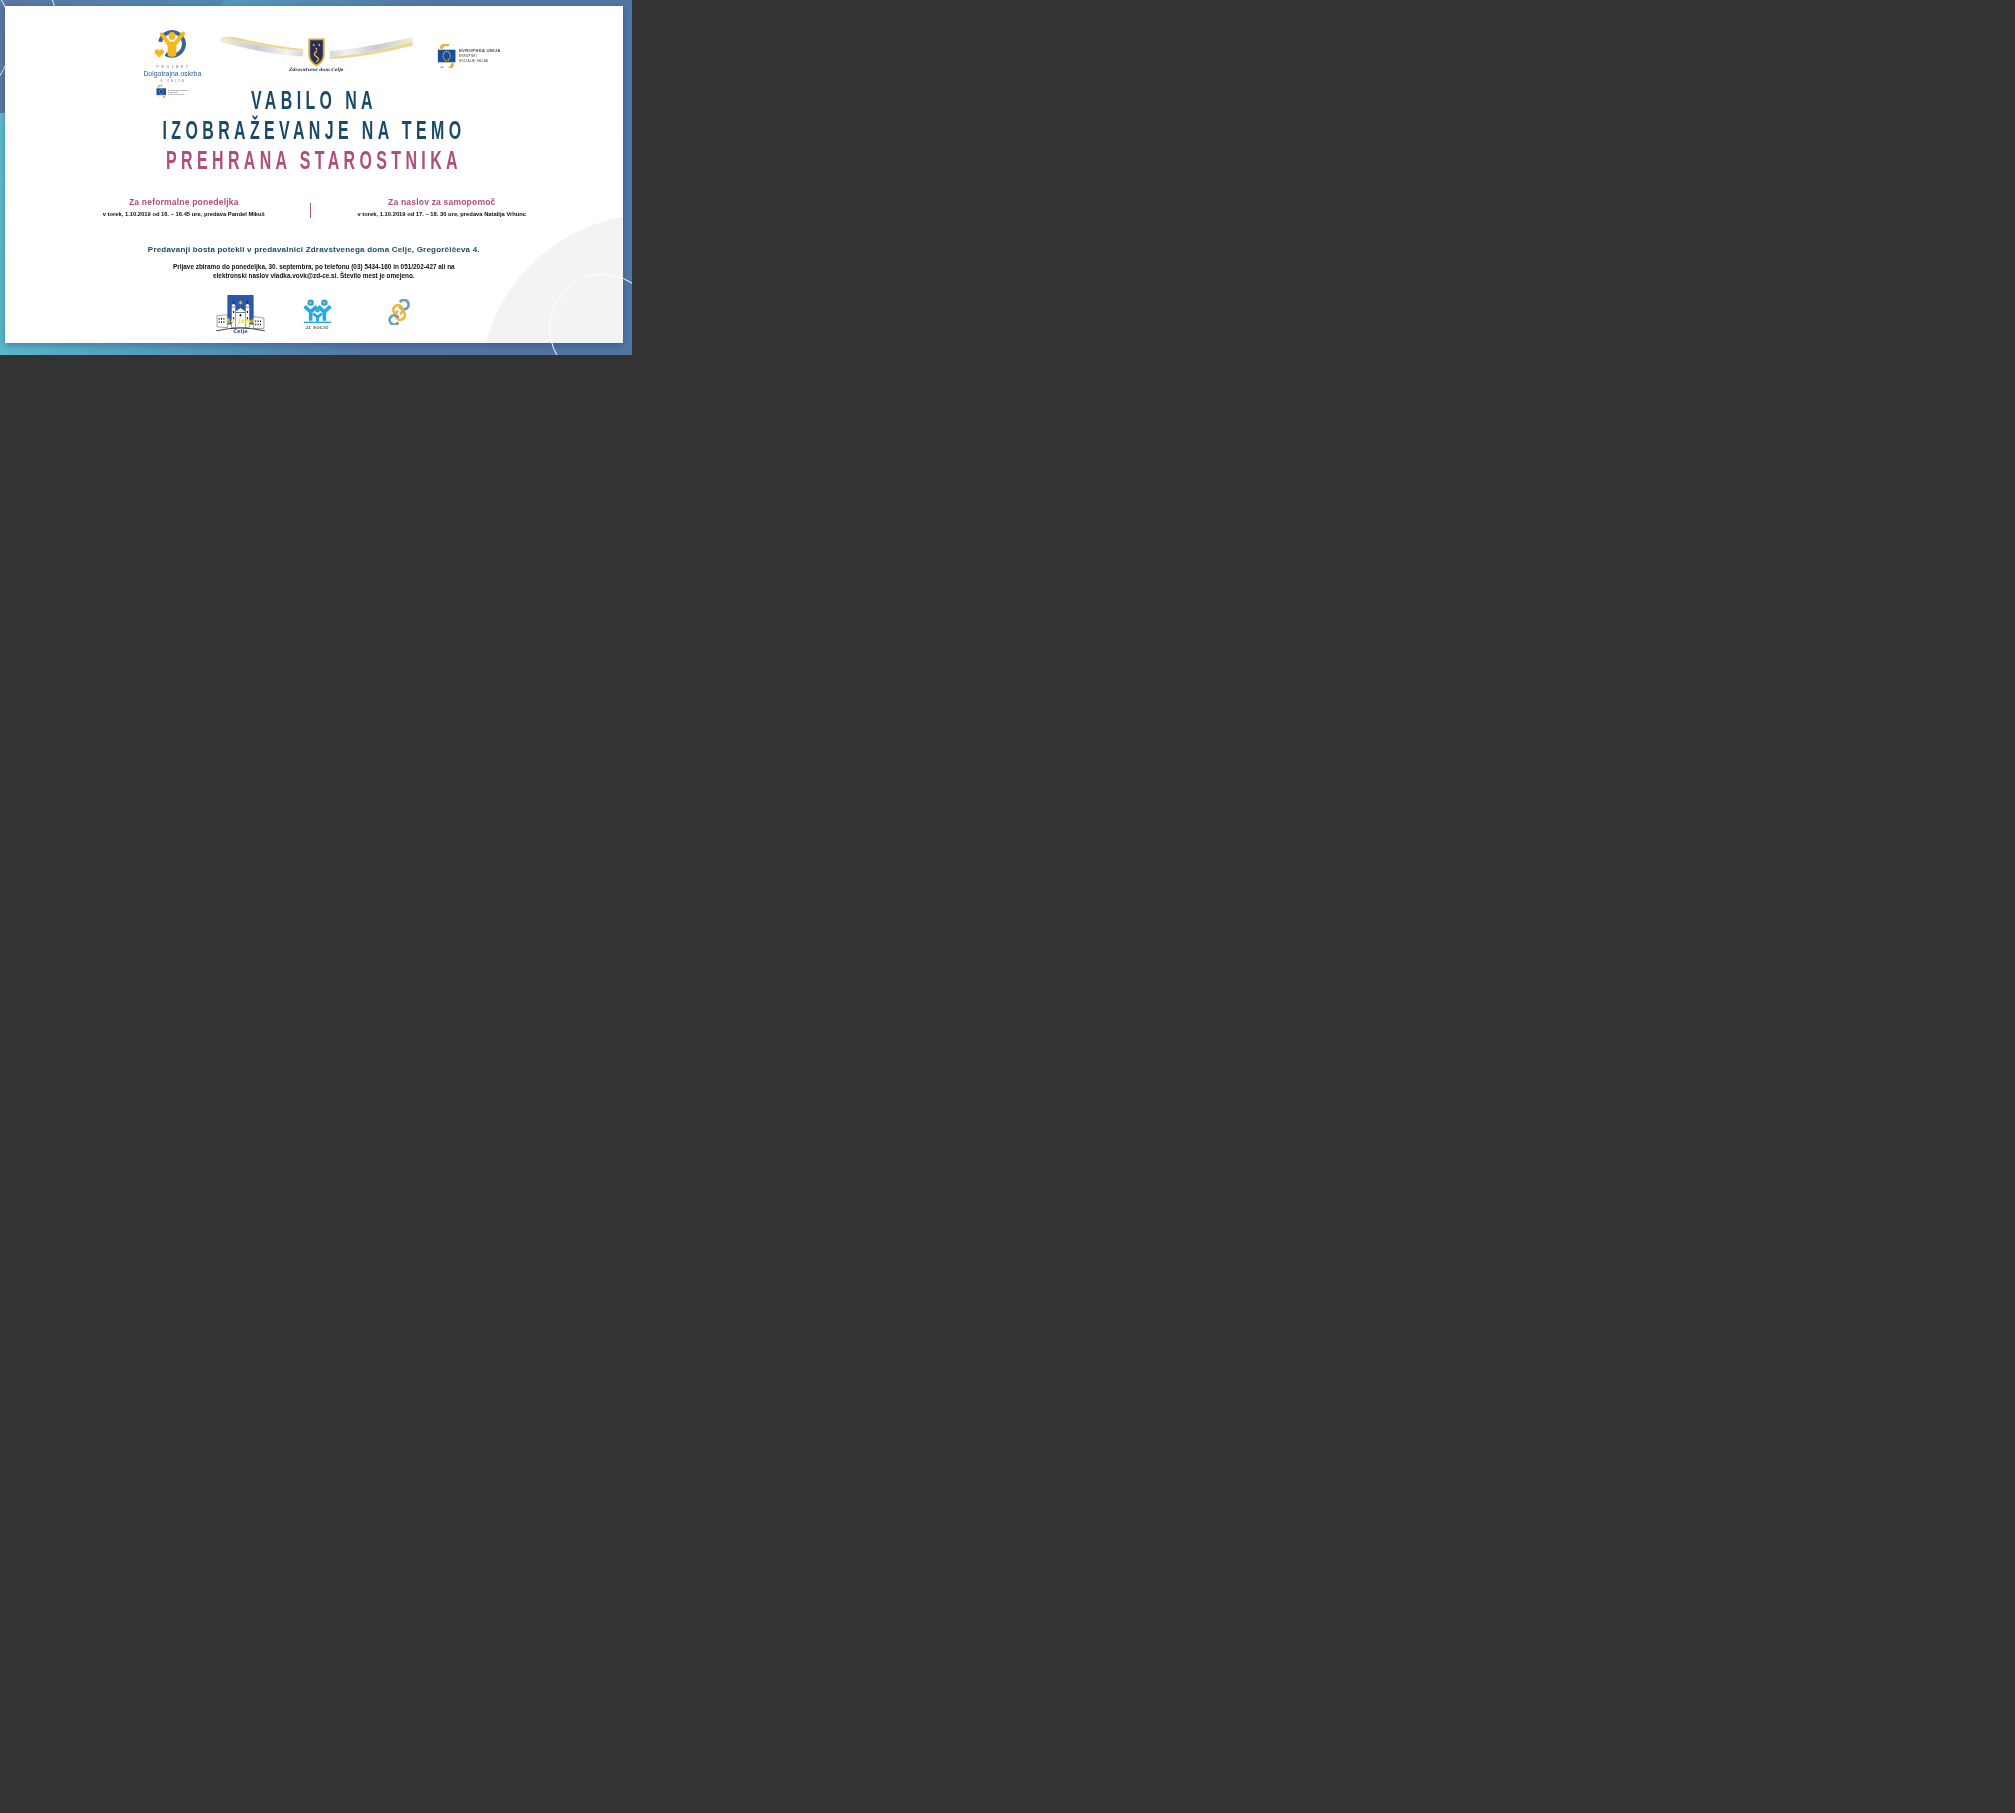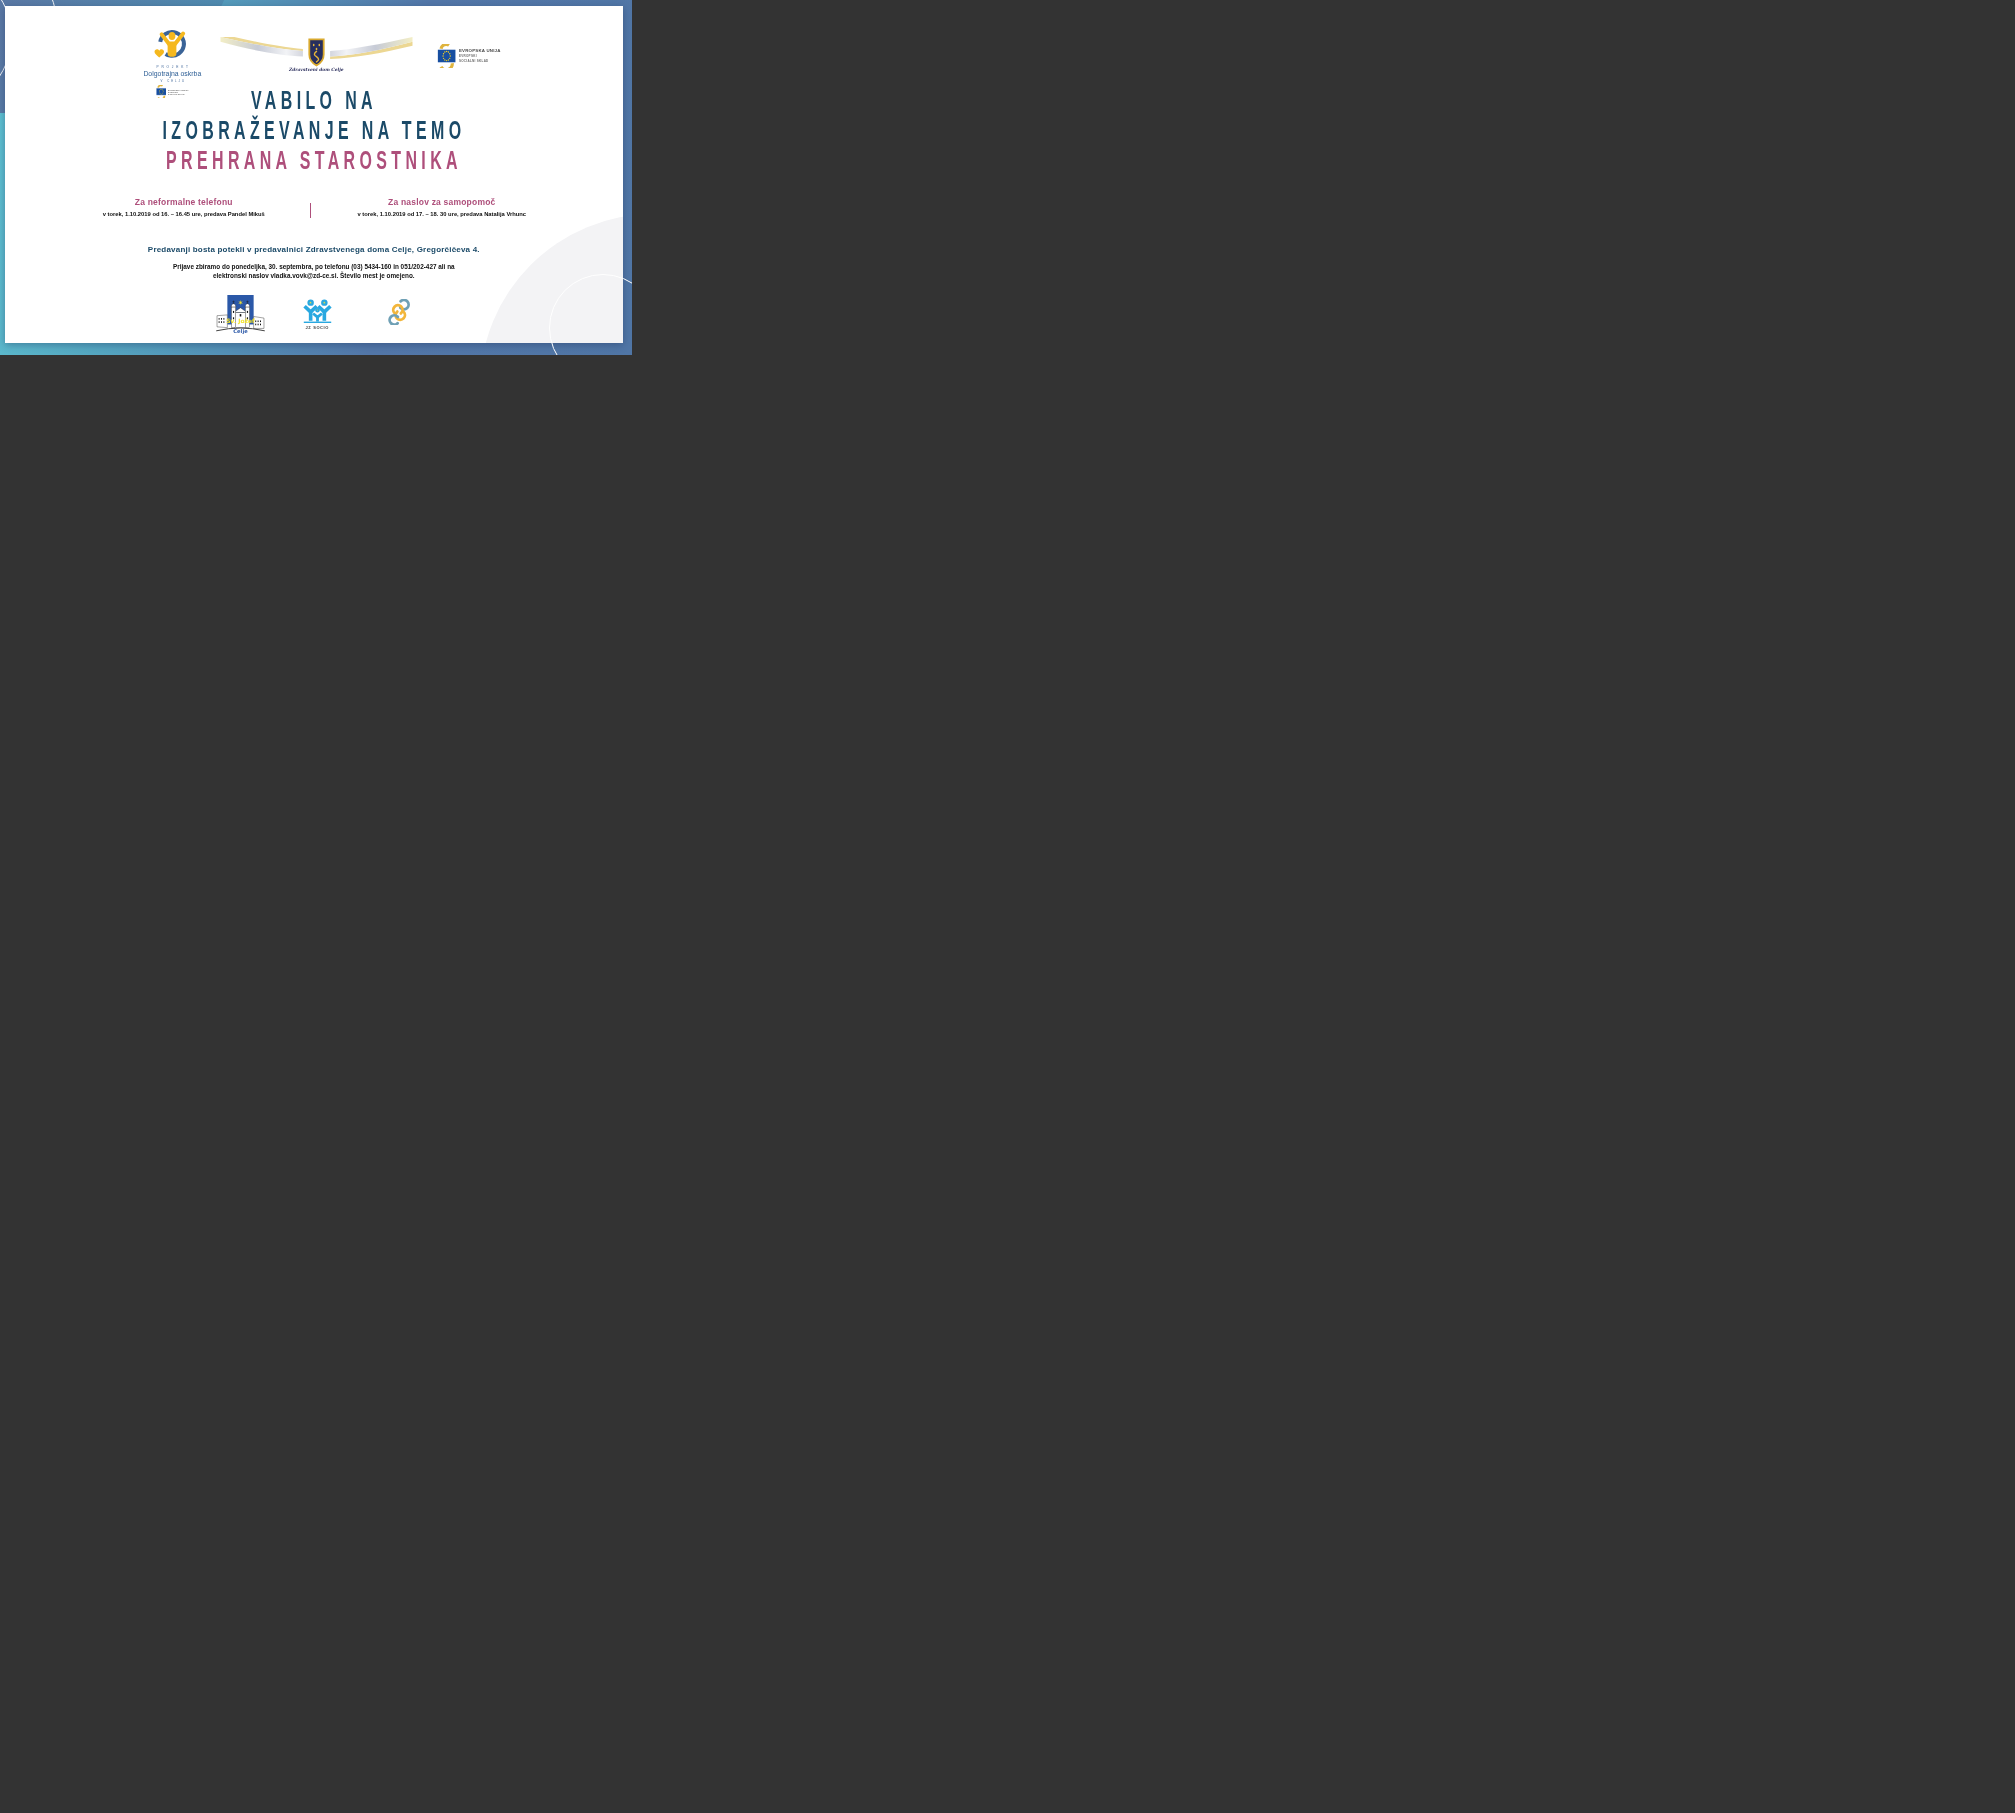--- a/index.html
+++ b/index.html
@@ -178,21 +178,21 @@
       </div>
     </div>
 
     <div class="abs title">
       <span class="title-line t-navy">VABILO NA</span>
       <span class="title-line t-navy">IZOBRAŽEVANJE NA TEMO</span>
       <span class="title-line t-magenta">PREHRANA STAROSTNIKA</span>
     </div>
 
     <div class="abs session session-left">
-      <div class="session-heading">Za neformalne telefonu</div>
+      <div class="session-heading">Za neformalne ponedeljka</div>
       <div class="session-details">v torek, 1.10.2019 od 16. – 16.45 ure, predava Pandel Mikuš</div>
     </div>
     <div class="abs divider"></div>
     <div class="abs session session-right">
       <div class="session-heading">Za naslov za samopomoč</div>
       <div class="session-details">v torek, 1.10.2019 od 17. – 18. 30 ure, predava Natalija Vrhunc</div>
     </div>
 
     <div class="abs venue">Predavanji bosta potekli v predavalnici Zdravstvenega doma Celje, Gregorčičeva 4.</div>
     <div class="abs reg">

